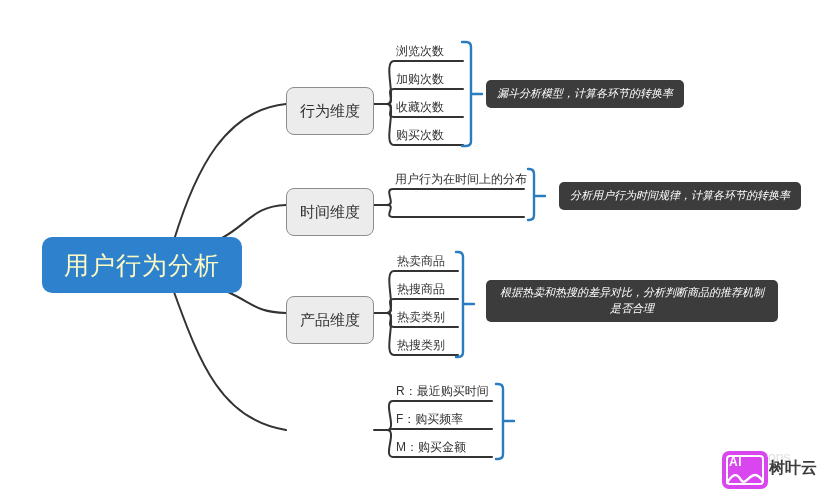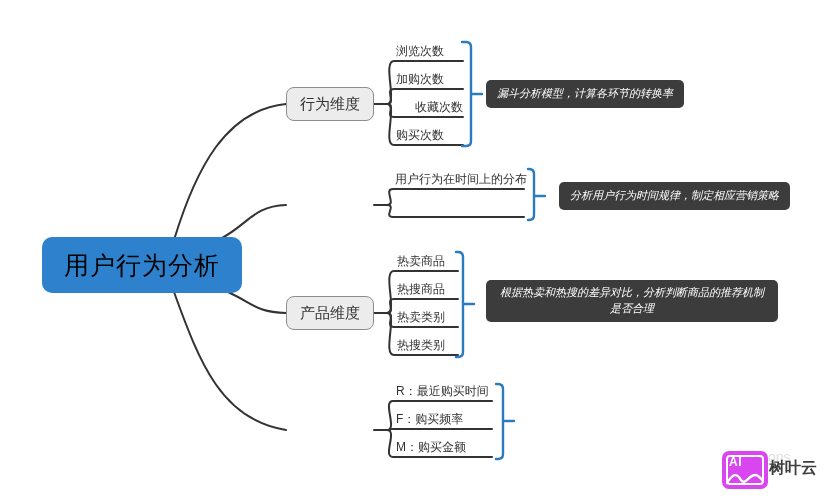--- a/index.html
+++ b/index.html
@@ -9,24 +9,24 @@
   }
   html,body{margin:0;padding:0;background:#fff;}
   .canvas{
     position:relative;width:824px;height:500px;background:#ffffff;overflow:hidden;
     font-family:"Liberation Sans","DejaVu Sans",sans-serif;color:var(--text);
   }
   .layer{position:absolute;left:0;top:0;}
   .root-node{
     position:absolute;left:42px;top:237px;width:200px;height:56px;
     background:var(--root-bg);border-radius:10px;display:flex;align-items:center;justify-content:center;
-    color:#000000;font-size:25px;font-weight:500;letter-spacing:1px;
+    color:#fef9c3;font-size:25px;font-weight:500;letter-spacing:1px;
   }
   .branch-node{
-    position:absolute;left:286px;width:88px;height:34px;
+    position:absolute;left:286px;width:88px;height:48px;
     background:var(--branch-bg);border:1.5px solid var(--branch-border);border-radius:8px;
     display:flex;align-items:center;justify-content:center;font-size:15px;
     box-sizing:border-box;
   }
   .leaf{
     position:absolute;font-size:12px;white-space:nowrap;line-height:16px;
   }
   .annot{
     position:absolute;background:var(--annot-bg);color:#ffffff;font-size:11px;font-style:italic;
     border-radius:5px;padding:6px 11px;white-space:nowrap;line-height:1.45;
@@ -87,42 +87,45 @@
     </g>
   </svg>
 
   <div class="root-node">
     <span>用户行为分析</span>
   </div>
 
   <div class="branch-node" style="top:87px">
       <span>行为维度</span>
     </div>
+  <div class="branch-node" style="top:188px">
+      <span>时间维度</span>
+    </div>
   <div class="branch-node" style="top:296px">
       <span>产品维度</span>
     </div>
 
   <div class="leaf" style="left:396px;top:43px">浏览次数</div>
   <div class="leaf" style="left:396px;top:71px">加购次数</div>
-  <div class="leaf" style="left:415px;top:99px">收藏次数</div>
+  <div class="leaf" style="left:396px;top:99px">收藏次数</div>
   <div class="leaf" style="left:396px;top:127px">购买次数</div>
 
   <div class="leaf" style="left:395px;top:171px">用户行为在时间上的分布</div>
 
   <div class="leaf" style="left:397px;top:253px">热卖商品</div>
   <div class="leaf" style="left:397px;top:281px">热搜商品</div>
   <div class="leaf" style="left:397px;top:309px">热卖类别</div>
   <div class="leaf" style="left:397px;top:337px">热搜类别</div>
 
   <div class="leaf" style="left:396px;top:383px">R：最近购买时间</div>
   <div class="leaf" style="left:396px;top:411px">F：购买频率</div>
   <div class="leaf" style="left:396px;top:439px">M：购买金额</div>
 
   <div class="annot" style="left:486px;top:80px">漏斗分析模型，计算各环节的转换率</div>
-  <div class="annot" style="left:559px;top:182px">分析用户行为时间规律，制定相应营销策略</div>
+  <div class="annot" style="left:559px;top:182px">分析用户行为时间规律，计算各环节的转换率</div>
   <div class="annot wrap" style="left:486px;top:280px">根据热卖和热搜的差异对比，分析判断商品的推荐机制是否合理</div>
 
   <div class="wm-tail">ons</div>
   <div class="badge">
     <div class="badge-inner"></div>
     <div class="badge-ai">AI</div>
     <svg class="badge-wave" width="38" height="14">
       <path d="M1 12 C7 2 11 2 15 9 C19 15 23 4 29 4 C33 4 35 8 37 10" stroke="#ffffff" stroke-width="2.4" fill="none" stroke-linecap="round"></path>
     </svg>
   </div>

